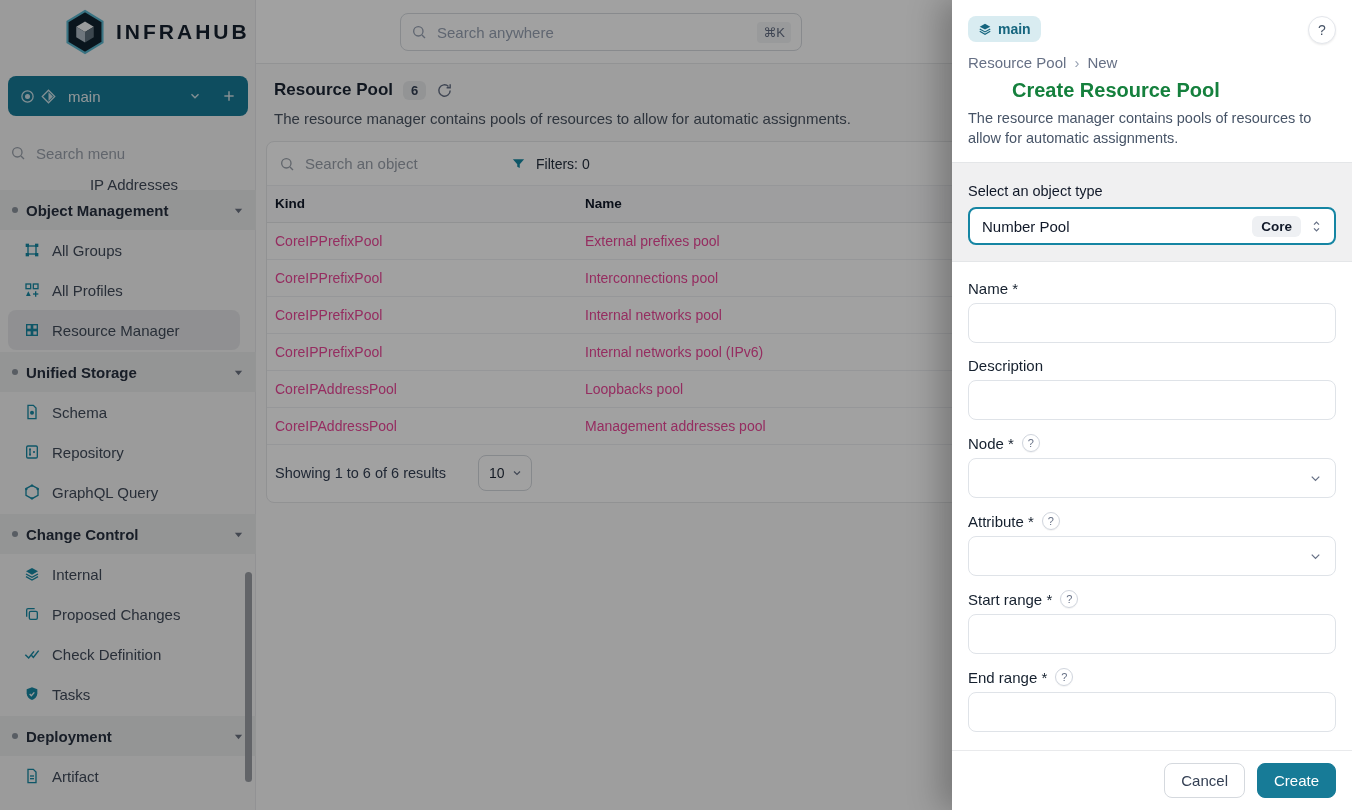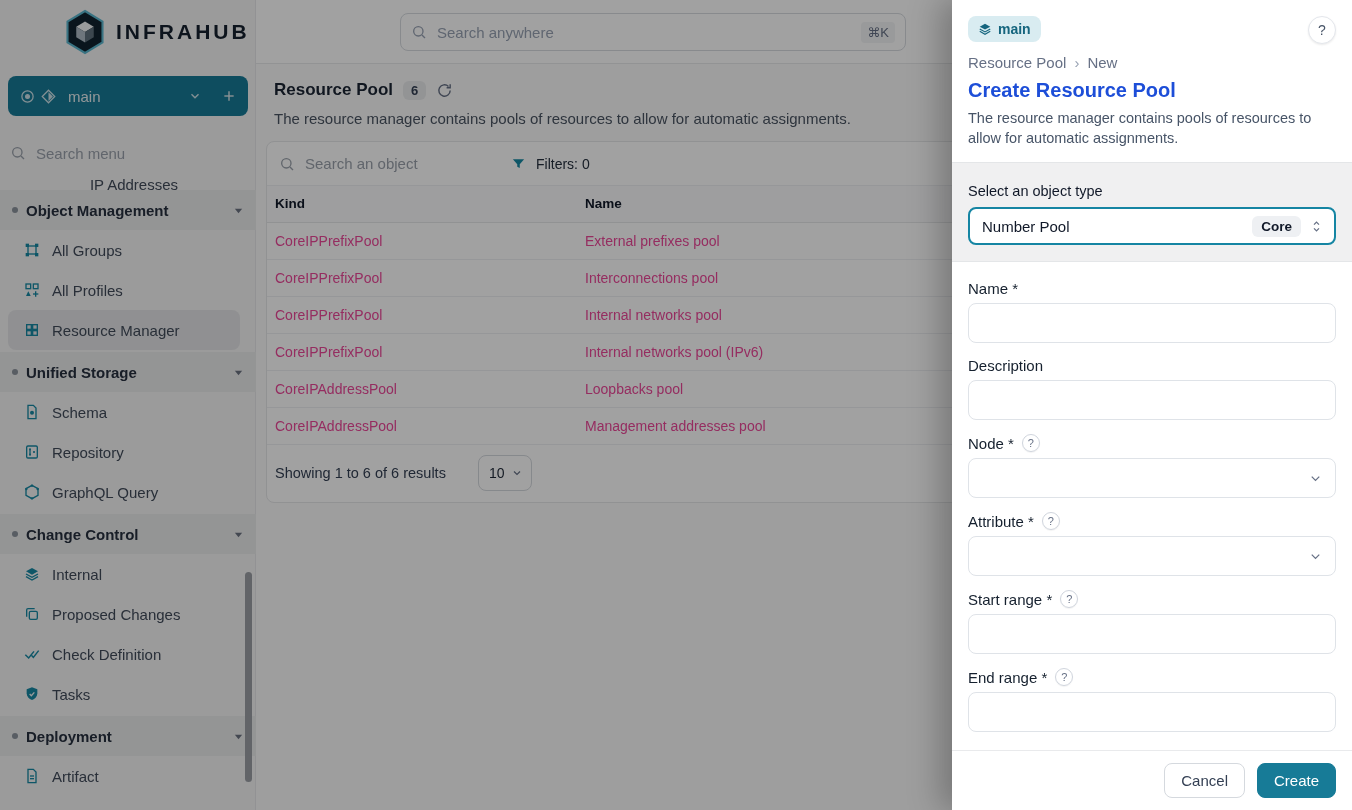--- a/index.html
+++ b/index.html
@@ -24,21 +24,21 @@
   .m-item.clipped { margin-top:-20px;flex-direction:column; }
   .m-sect { height:40px; margin-top:2px; display:flex; align-items:center; gap:8px; padding:0 12px; background:#ebeced; font-size:15px; font-weight:600; color:#27303f; cursor:pointer; }
   .m-sect .dot { width:6px; height:6px; border-radius:50%; background:#8c939d; }
   .m-sect .grow { flex:1; }
   .m-sect .chev { color:#6b7280; }
   .scroll-thumb { position:absolute; right:3px; top:572px; width:7px; height:210px; border-radius:4px; background:#9b9fa5; z-index:2; }
 
   
   .main { position:absolute; left:256px; top:0; width:1096px; height:810px; background:#fafafa; }
   .topbar { height:64px; background:#fff; border-bottom:1px solid #e8e9eb; position:relative; }
-  .global-search { position:absolute; left:144px; top:13px; width:506px; height:38px; border:1px solid #d7dbe0; border-radius:8px; background:#fff; display:flex; align-items:center; gap:10px; padding:0 10px; }
+  .global-search { position:absolute; left:144px; top:13px; width:402px; height:38px; border:1px solid #d7dbe0; border-radius:8px; background:#fff; display:flex; align-items:center; gap:10px; padding:0 10px; }
   .global-search .ph { flex:1; font-size:15px; color:#98a2b3; }
   .kbd { background:#f2f4f6; color:#667085; font-size:13px; border-radius:4px; padding:3px 6px; }
   .content { padding:12px 10px 0 10px; }
   .title-row { display:flex; align-items:center; gap:10px; padding:0 8px; height:28px; }
   .page-title { font-size:17px; font-weight:700; color:#1b2534; }
   .count-badge { background:#e9eaec; color:#344054; font-size:13px; font-weight:600; border-radius:6px; padding:2px 8px; }
   .refresh { color:#667085; cursor:pointer; }
   .page-desc { padding:6px 8px 0 8px; font-size:15px; color:#4a5462; }
 
   .card { margin-top:14px; background:#fff; border:1px solid #e6e7e9; border-radius:8px; width:1076px; }
@@ -59,21 +59,21 @@
   .backdrop { position:absolute; left:0; top:0; width:952px; height:810px; background:rgba(0,0,0,0.37); z-index:5; cursor:pointer; }
 
   
   .drawer { position:absolute; right:0; top:0; width:400px; height:810px; background:#fff; z-index:6; box-shadow:-12px 0 30px rgba(0,0,0,0.25); }
   .d-head { padding:16px 16px 0 16px; }
   .d-badge-row { display:flex; align-items:flex-start; justify-content:space-between; }
   .d-branch { display:inline-flex; align-items:center; gap:6px; background:#d9ecf1; color:#15657e; border-radius:8px; padding:5px 10px; font-size:14px; font-weight:600; }
   .d-help { width:28px; height:28px; border-radius:50%; background:#fff; border:1px solid #e4e7ec; box-shadow:0 1px 2px rgba(0,0,0,0.08); color:#475467; font-size:14px; display:flex; align-items:center; justify-content:center; cursor:pointer; }
   .d-crumbs { display:flex; align-items:center; gap:8px; margin-top:10px; font-size:15px; color:#667085; }
   .d-crumbs .sep { color:#98a2b3; font-size:15px; }
-  .d-title { margin-top:8px; font-size:20px; font-weight:700; color:#1d4ed8; }
+  .d-title { margin-top:8px; font-size:20px; font-weight:700; color:#15803d;margin-left:44px; }
   .d-desc { margin-top:6px; font-size:14.5px; line-height:20px; color:#475467; width:360px; }
   .d-typeband { margin-top:14px; background:#f0f0f1; border-top:1px solid #e4e6e8; border-bottom:1px solid #e4e6e8; padding:20px 16px 16px 16px; }
   .d-typeband .lbl { font-size:14.5px; color:#101828; margin-bottom:8px; }
   .type-select { height:38px; background:#fff; border:2px solid #1585a3; border-radius:8px; display:flex; align-items:center; padding:0 10px 0 12px; gap:8px; cursor:pointer; }
   .type-select .val { flex:1; font-size:15px; color:#101828; }
   .pill { background:#eef0f3; color:#101828; font-size:13.5px; font-weight:600; border-radius:6px; padding:3px 9px; }
   .d-form { padding:18px 16px 0 16px; }
   .field { margin-bottom:14px; }
   .f-label-row { display:flex; align-items:center; gap:8px; margin-bottom:6px; }
   .f-label { font-size:15px; color:#15202e; }

